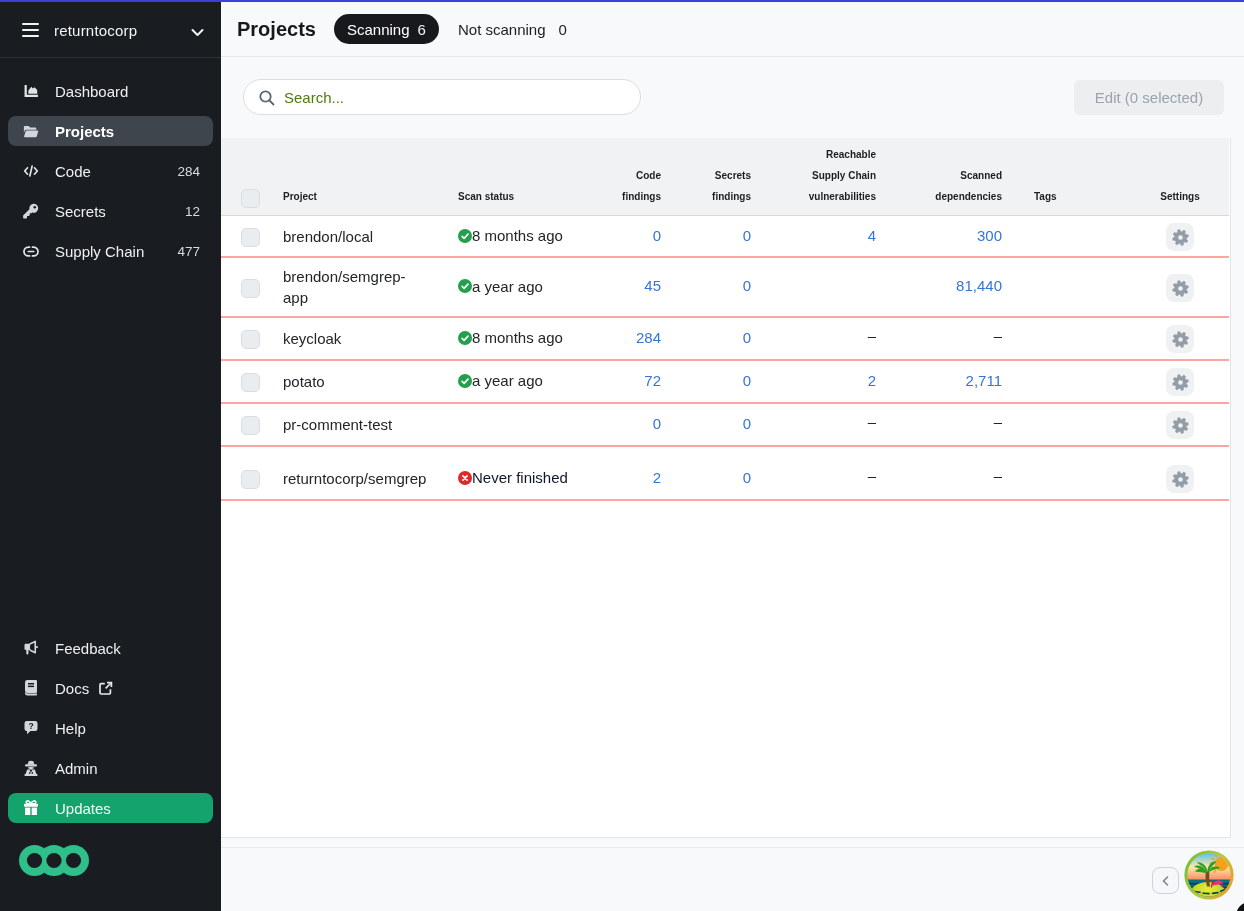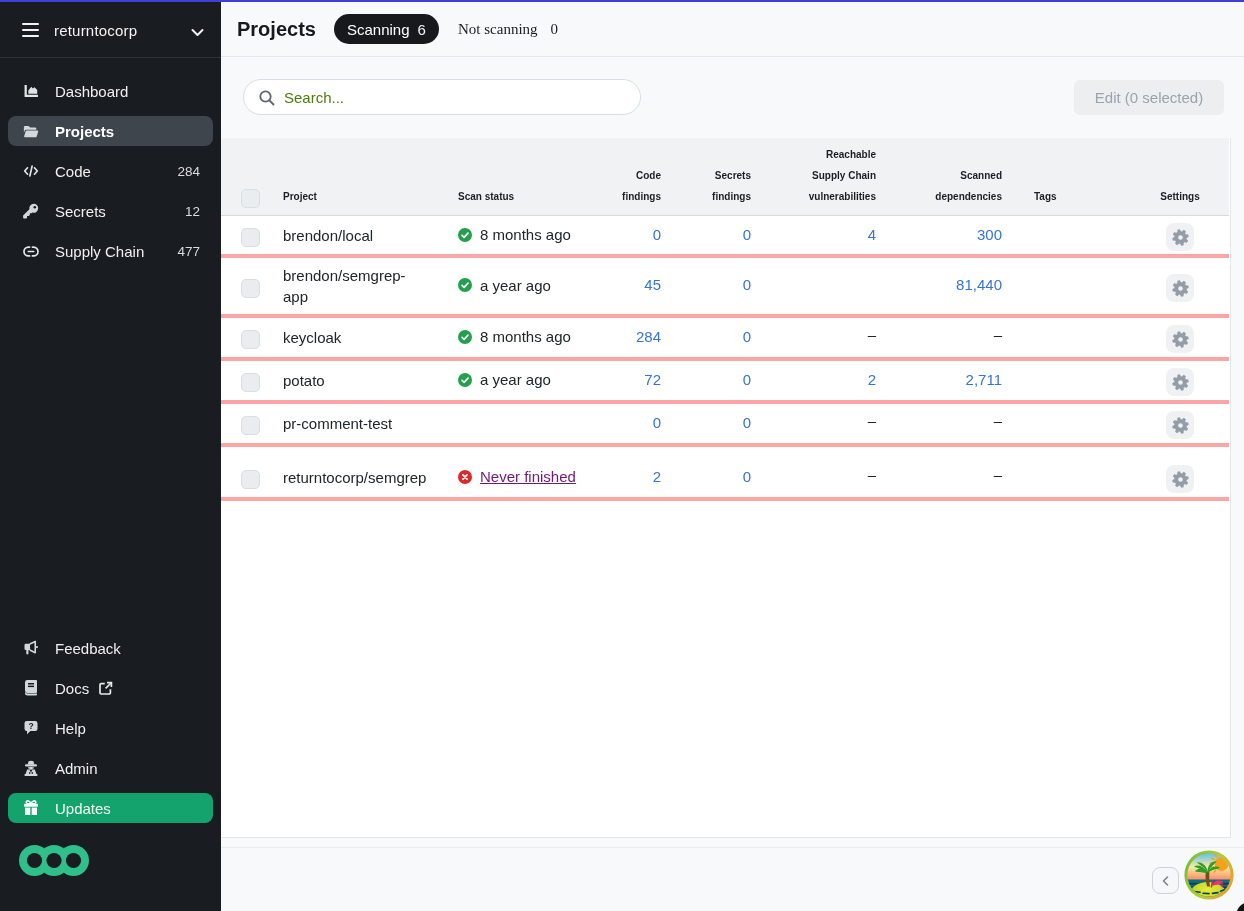--- a/index.html
+++ b/index.html
@@ -21,39 +21,39 @@
 .nav-item.green { background:#14a36c; color:#f2faf6; }
 #logo { position:absolute; left:19px; top:843px; }
 #org-name, .nav-item .lbl, .nav-item .badge, #title, #notscan, #pill span, #searchbox .ph, .hc, .cell, .num, .dash, .scan, #editbtn span { transform:translateZ(0); }
 #pill span { display:inline-block; }
 
 #main { position:absolute; left:221px; top:2px; width:1023px; height:909px; }
 #pagehead { position:absolute; left:0; top:0; width:1023px; height:55px; border-bottom:1px solid #e7e9ec; }
 #title { position:absolute; left:16px; top:16px; font-size:20px; font-weight:bold; color:#17191c; }
 #pill { position:absolute; left:113px; top:12px; height:30px; border-radius:15px; background:#17191c; color:#fff; font-size:15px; display:flex; align-items:center; padding:0 13px; }
 #pill .n { margin-left:8px; color:#f2f3f4; }
-#notscan { position:absolute; left:237px; top:19px; font-size:15px; color:#1b1e22;font-family:Liberation Serif, serif; }
+#notscan { position:absolute; left:237px; top:19px; font-size:15px; color:#1b1e22; }
 #notscan .n { margin-left:13px; }
 #searchbox { position:absolute; left:22px; top:77px; width:398px; height:36px; border:1px solid #d9dee3; border-radius:18px; background:#fff; }
 #searchbox svg { position:absolute; left:14px; top:9px; }
 #searchbox .ph { position:absolute; left:40px; top:9px; font-size:15px; color:#4d7c0f; }
 #editbtn { position:absolute; left:853px; top:78px; width:150px; height:35px; border-radius:6px; background:#eceef0; color:#9aa4af; font-size:15px; display:flex; align-items:center; justify-content:center; }
 
 #tbl { position:absolute; left:0; top:136px; width:1010px; height:700px; background:#fff; border-right:1px solid #e3e6e8; border-bottom:1px solid #e3e6e8; }
 .hrow { position:absolute; left:0; top:0; width:1008px; height:78px; background:#f1f2f3; border-bottom:1px solid #d7dadd; }
 .hc { position:absolute; bottom:8px; font-size:10px; font-weight:bold; color:#1b1f23; line-height:21px; }
-.trow { position:absolute; left:0; width:1008px; border-bottom:4px solid #fca5a5; font-size:15px; color:#22262a; }
+.trow { position:absolute; left:0; width:1008px; border-bottom:2px solid #fca5a5; font-size:15px; color:#22262a; }
 .cb { position:absolute; left:20px; width:19px; height:19px; border-radius:5px; background:#eaedf0; border:1px solid #d9dee4; }
 .cell { position:absolute; display:flex; align-items:center; }
 .num { position:absolute; text-align:right; color:#3575d6; padding-bottom:3px; }
 .dash { position:absolute; text-align:right; color:#22262a; padding-bottom:6px; }
 .gearbtn { position:absolute; left:945px; width:28px; height:28px; border-radius:8px; background:#f0f1f3; display:flex; align-items:center; justify-content:center; }
 .scan { position:absolute; left:237px; display:flex; align-items:center; padding-bottom:2px; }
-.scan .txt { margin-left:8px; }
-.red { color:#701a75; text-decoration:underline; }
+.scan .txt { }
+.red { color:#0f172a; }
 
 #footline { position:absolute; left:0; top:845px; width:1023px; border-top:1px solid #e9ebed; }
 #pagebtn { position:absolute; left:931px; top:865px; width:27px; height:27px; border:1px solid #ccd3da; border-radius:8px; background:#f6f7f8; display:flex; align-items:center; justify-content:center; }
 #beach { position:absolute; left:963px; top:848px; }
 #corner { position:absolute; left:1015px; top:900px; width:28px; height:28px; background:#101214; border-radius:14px; }
 </style>
 </head>
 <body>
 <div id="topline"></div>
 

